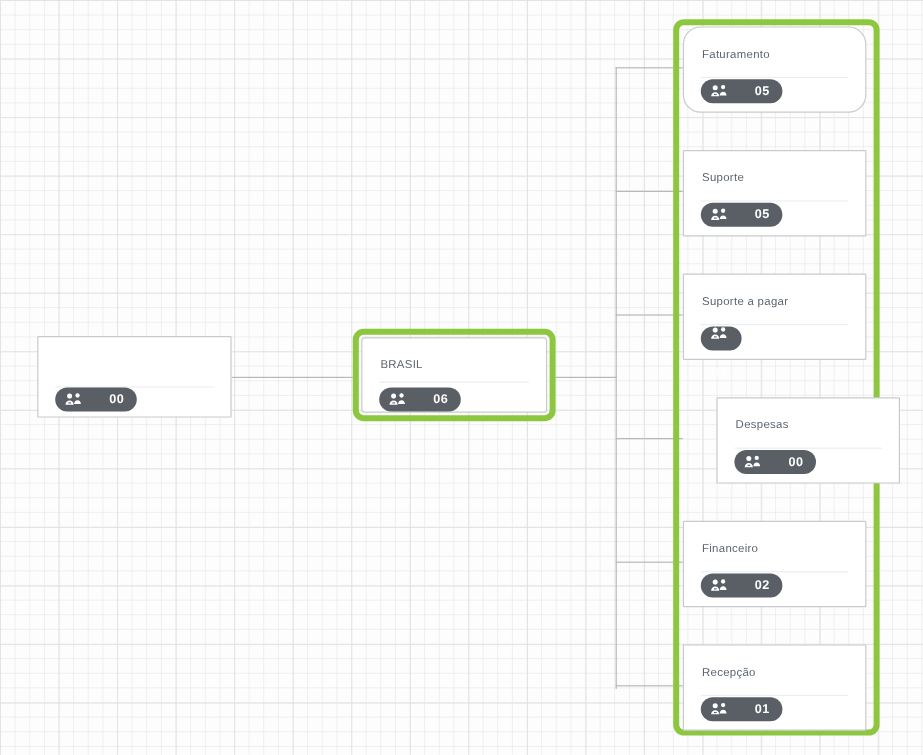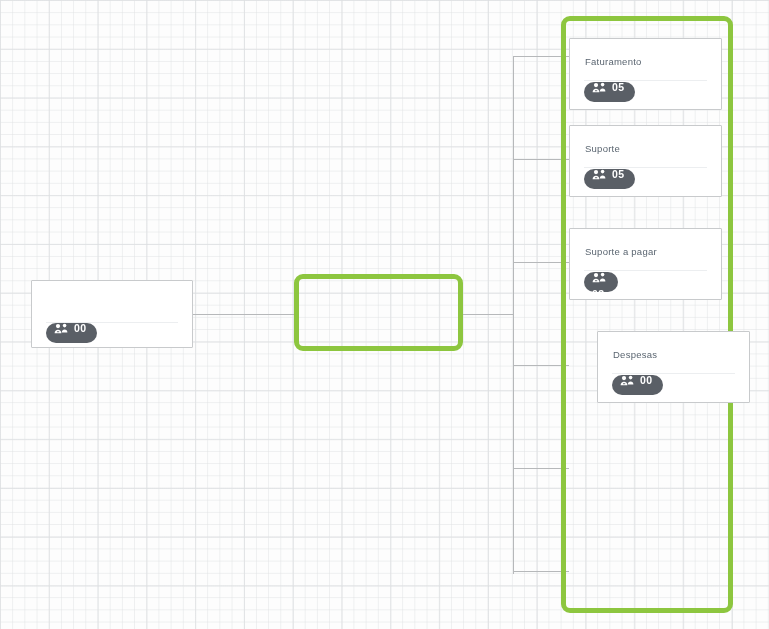--- a/index.html
+++ b/index.html
@@ -58,22 +58,22 @@
     position: absolute;
     left: 14px;
     right: 14px;
     top: 41px;
     height: 1px;
     background: #eceef0;
   }
   .badge {
     position: absolute;
     display: inline-flex;
-    align-items: flex-start;
-    gap: 5px;
+    align-items: center;
+    gap: 22px;
     height: 20px;
     padding: 0 11px 0 8px;
     background: #5a5f66;
     border-radius: 11px;
     color: #ffffff;
     font-size: 10.5px;
     font-weight: bold;
     letter-spacing: 0.4px;
   }
   .badge svg { display: block; }
@@ -147,24 +147,40 @@
           <circle cx="10.6" cy="2.6" r="1.8" fill="#ffffff"></circle>
           <path d="M7.8 9.6c0-1.9 1.2-3.1 2.8-3.1s2.8 1.2 2.8 3.1z" fill="#ffffff"></path>
           <rect x="3.0" y="8.3" width="2.2" height="0.9" fill="#5a5f66"></rect>
         </svg>
       </span>
       <span class="count">00</span>
     </div>
   </div>
 
   <div class="selected-wrap" id="ring-brasil"></div>
+  <div class="node" id="node-brasil">
+    <div class="node-title">BRASIL</div>
+    <div class="node-divider" style="top:36px;"></div>
+    <div class="badge" style="left:14px; top:41px;">
+      <span>
+        <svg width="15" height="12" viewBox="0 0 15 12">
+          <circle cx="4" cy="3.1" r="2.1" fill="#ffffff"></circle>
+          <path d="M0.6 10.3c0-2.1 1.5-3.5 3.4-3.5s3.4 1.4 3.4 3.5z" fill="#ffffff"></path>
+          <circle cx="10.6" cy="2.6" r="1.8" fill="#ffffff"></circle>
+          <path d="M7.8 9.6c0-1.9 1.2-3.1 2.8-3.1s2.8 1.2 2.8 3.1z" fill="#ffffff"></path>
+          <rect x="3.0" y="8.3" width="2.2" height="0.9" fill="#5a5f66"></rect>
+        </svg>
+      </span>
+      <span class="count">06</span>
+    </div>
+  </div>
 
   <div class="selected-wrap" id="ring-children"></div>
 
-  <div class="node child" style="top:38px;">
+  <div class="node child" style="top:22px;border-radius:15px;">
     <div class="node-title">Faturamento</div>
     <div class="node-divider"></div>
     <div class="badge" style="left:14px; top:43px;">
       <span>
         <svg width="15" height="12" viewBox="0 0 15 12">
           <circle cx="4" cy="3.1" r="2.1" fill="#ffffff"></circle>
           <path d="M0.6 10.3c0-2.1 1.5-3.5 3.4-3.5s3.4 1.4 3.4 3.5z" fill="#ffffff"></path>
           <circle cx="10.6" cy="2.6" r="1.8" fill="#ffffff"></circle>
           <path d="M7.8 9.6c0-1.9 1.2-3.1 2.8-3.1s2.8 1.2 2.8 3.1z" fill="#ffffff"></path>
           <rect x="3.0" y="8.3" width="2.2" height="0.9" fill="#5a5f66"></rect>
@@ -218,15 +234,47 @@
           <path d="M0.6 10.3c0-2.1 1.5-3.5 3.4-3.5s3.4 1.4 3.4 3.5z" fill="#ffffff"></path>
           <circle cx="10.6" cy="2.6" r="1.8" fill="#ffffff"></circle>
           <path d="M7.8 9.6c0-1.9 1.2-3.1 2.8-3.1s2.8 1.2 2.8 3.1z" fill="#ffffff"></path>
           <rect x="3.0" y="8.3" width="2.2" height="0.9" fill="#5a5f66"></rect>
         </svg>
       </span>
       <span class="count">00</span>
     </div>
   </div>
 
-
+  <div class="node child" style="top:434px;">
+    <div class="node-title">Financeiro</div>
+    <div class="node-divider"></div>
+    <div class="badge" style="left:14px; top:43px;">
+      <span>
+        <svg width="15" height="12" viewBox="0 0 15 12">
+          <circle cx="4" cy="3.1" r="2.1" fill="#ffffff"></circle>
+          <path d="M0.6 10.3c0-2.1 1.5-3.5 3.4-3.5s3.4 1.4 3.4 3.5z" fill="#ffffff"></path>
+          <circle cx="10.6" cy="2.6" r="1.8" fill="#ffffff"></circle>
+          <path d="M7.8 9.6c0-1.9 1.2-3.1 2.8-3.1s2.8 1.2 2.8 3.1z" fill="#ffffff"></path>
+          <rect x="3.0" y="8.3" width="2.2" height="0.9" fill="#5a5f66"></rect>
+        </svg>
+      </span>
+      <span class="count">02</span>
+    </div>
+  </div>
+
+  <div class="node child" style="top:537px;">
+    <div class="node-title">Recepção</div>
+    <div class="node-divider"></div>
+    <div class="badge" style="left:14px; top:43px;">
+      <span>
+        <svg width="15" height="12" viewBox="0 0 15 12">
+          <circle cx="4" cy="3.1" r="2.1" fill="#ffffff"></circle>
+          <path d="M0.6 10.3c0-2.1 1.5-3.5 3.4-3.5s3.4 1.4 3.4 3.5z" fill="#ffffff"></path>
+          <circle cx="10.6" cy="2.6" r="1.8" fill="#ffffff"></circle>
+          <path d="M7.8 9.6c0-1.9 1.2-3.1 2.8-3.1s2.8 1.2 2.8 3.1z" fill="#ffffff"></path>
+          <rect x="3.0" y="8.3" width="2.2" height="0.9" fill="#5a5f66"></rect>
+        </svg>
+      </span>
+      <span class="count">01</span>
+    </div>
+  </div>
 
 </div>
 
 </body></html>

